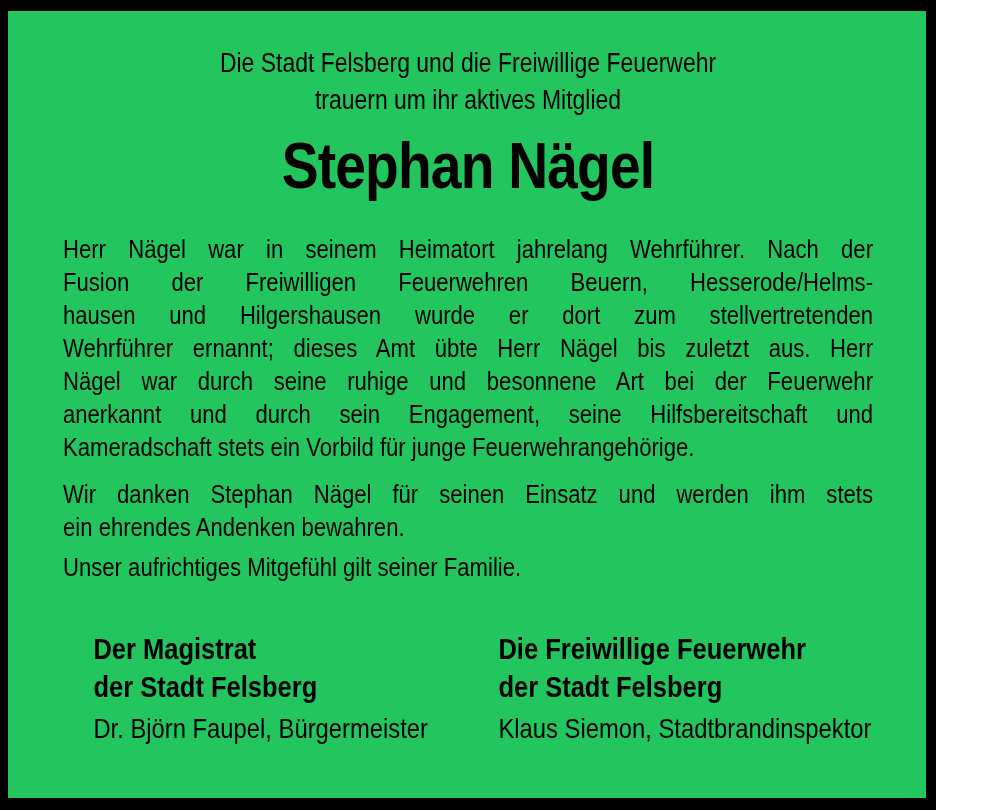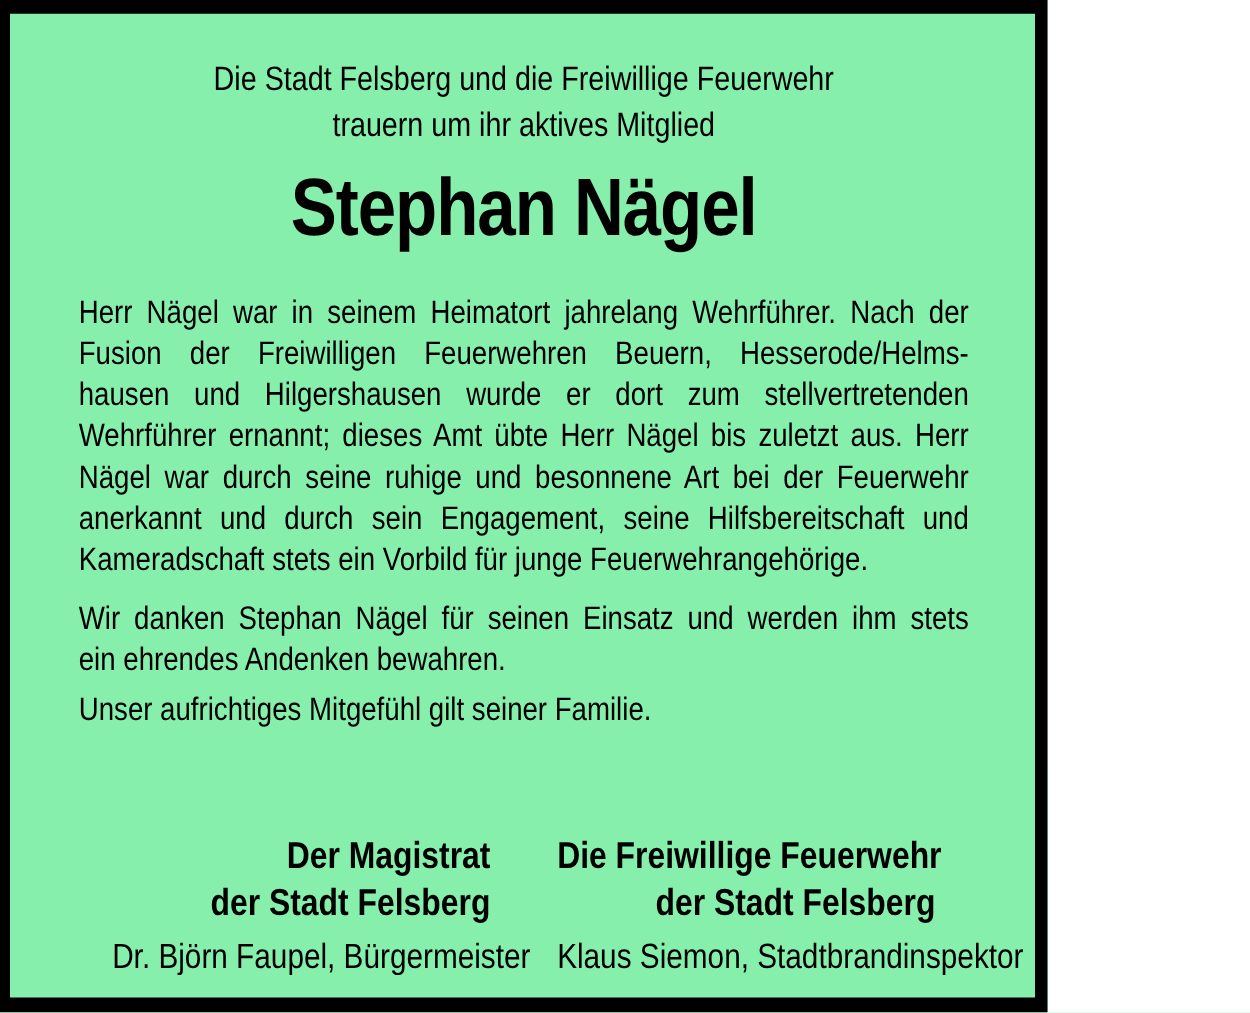--- a/index.html
+++ b/index.html
@@ -6,23 +6,23 @@
 
   html, body {
     width: 1000px;
     height: 810px;
     background: #ffffff;
     font-family: "Liberation Sans", sans-serif;
     color: #000000;
   }
 
   .page {
-    width: 838px;
+    width: 936px;
     height: 810px;
-    background: #86efac;
+    background: #22c55e;
     border-style: solid;
     border-color: #000000;
     border-width: 11px 10px 12px 8px; 
     overflow: hidden;
     position: relative;
   }
 
   .content {
     width: 100%;
     height: 100%;
@@ -72,22 +72,21 @@
     text-align-last: left;
   }
 
   .signatures {
     margin-top: 46px;
     display: flex;
     width: 100%;
   }
   .sig-col {
     width: 50%;
-    text-align: right;
-    margin-top: 36px;
+    text-align: left;
   }
   .sig-org {
     font-weight: bold;
     font-size: 30px;
     line-height: 38px;
     white-space: nowrap;
   }
   .sig-name {
     margin-top: 6px;
     font-size: 28px;

